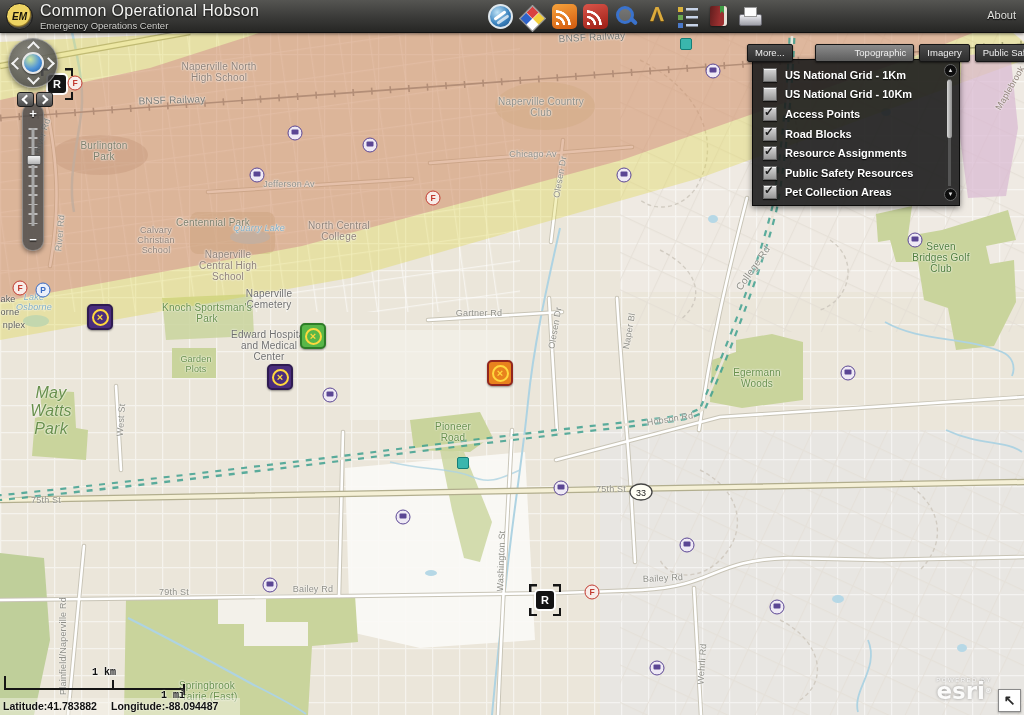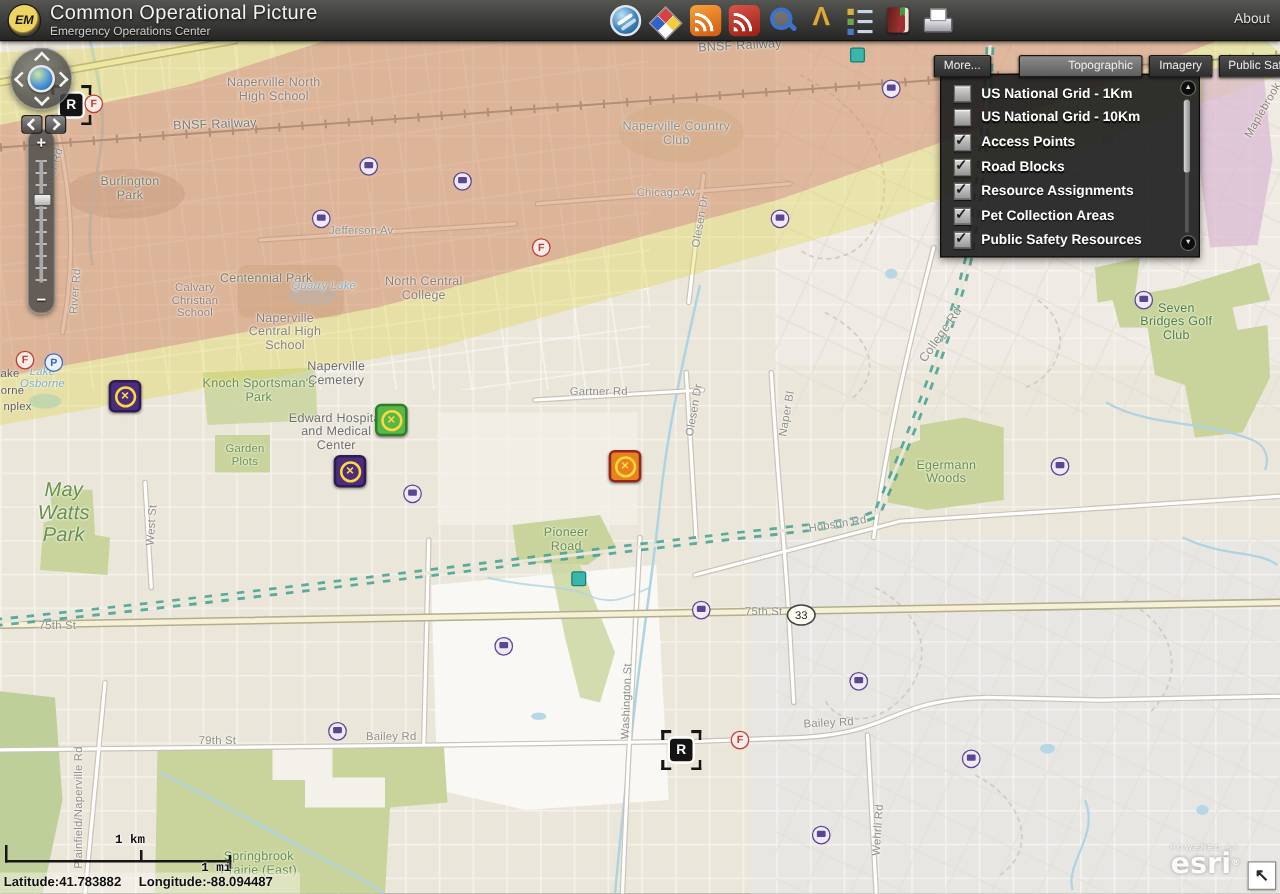--- a/index.html
+++ b/index.html
@@ -407,41 +407,41 @@
         <div class="lrow">
           <span class="cb checked"></span>
           <span class="llabel">Road Blocks</span>
         </div>
         <div class="lrow">
           <span class="cb checked"></span>
           <span class="llabel">Resource Assignments</span>
         </div>
         <div class="lrow">
           <span class="cb checked"></span>
+          <span class="llabel">Public Safety Resources</span>
+        </div>
+        <div class="lrow">
+          <span class="cb checked"></span>
           <span class="llabel">Pet Collection Areas</span>
-        </div>
-        <div class="lrow">
-          <span class="cb checked"></span>
-          <span class="llabel">Public Safety Resources</span>
         </div>
       </div>
     <div id="lscroll">
       <span class="sbtn up"></span>
       <div id="ltrack">
           <div></div>
         </div>
       <div id="lthumb"></div>
       <span class="sbtn down"></span>
     </div>
   </div>
 
   <div id="header">
     <div class="logo">EM</div>
     <div class="titles">
-      <div class="title">Common Operational Picture</div>
+      <div class="title">Common Operational Hobson</div>
       <div class="subtitle">Emergency Operations Center</div>
     </div>
     <div id="toolbar">
         <span class="hicon erg-tool-icon"></span>
         <span class="hicon nfpa-diamond-icon"></span>
         <span class="hicon rss-orange-icon"></span>
         <span class="hicon rss-red-icon"></span>
         <span class="hicon search-icon"></span>
         <span class="hicon measure-icon"></span>
         <span class="hicon legend-icon"></span>

